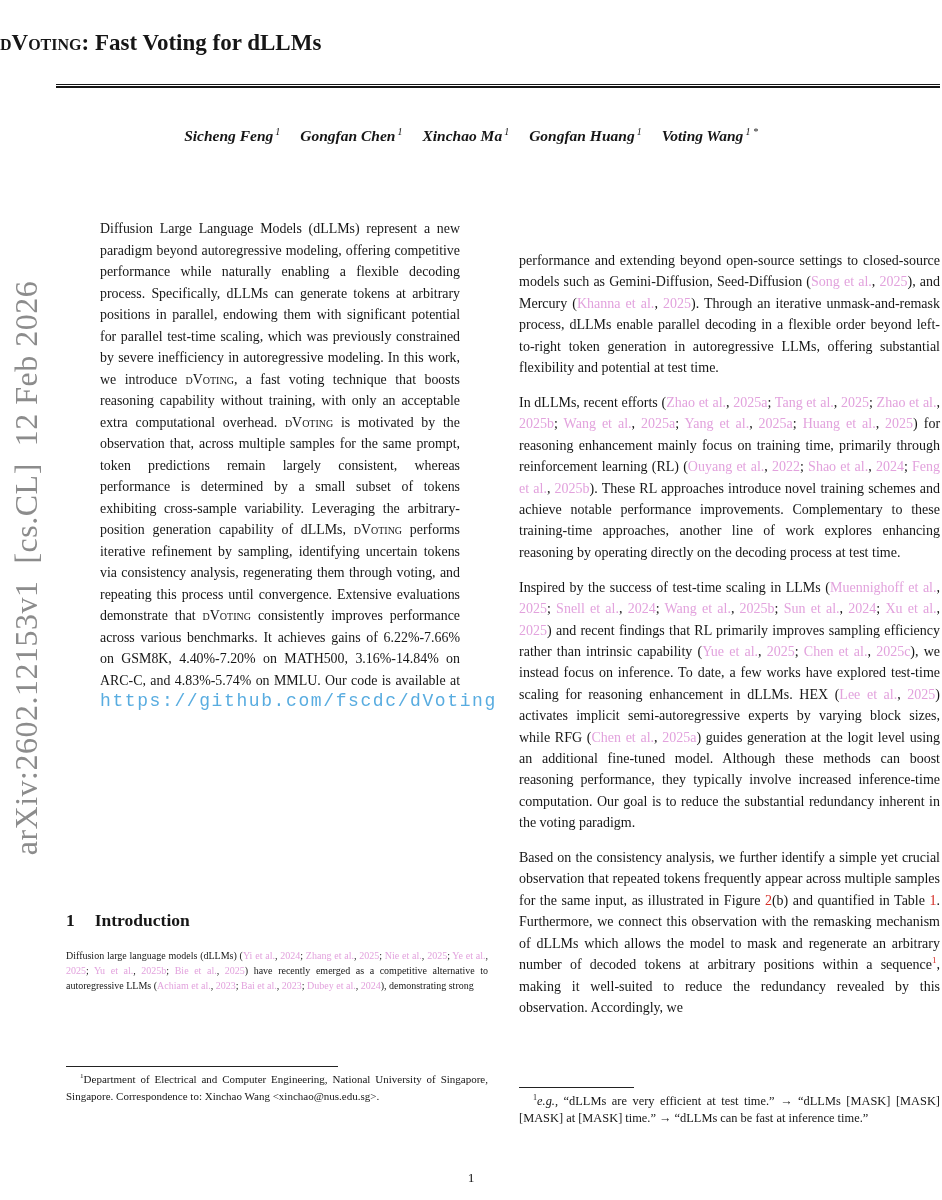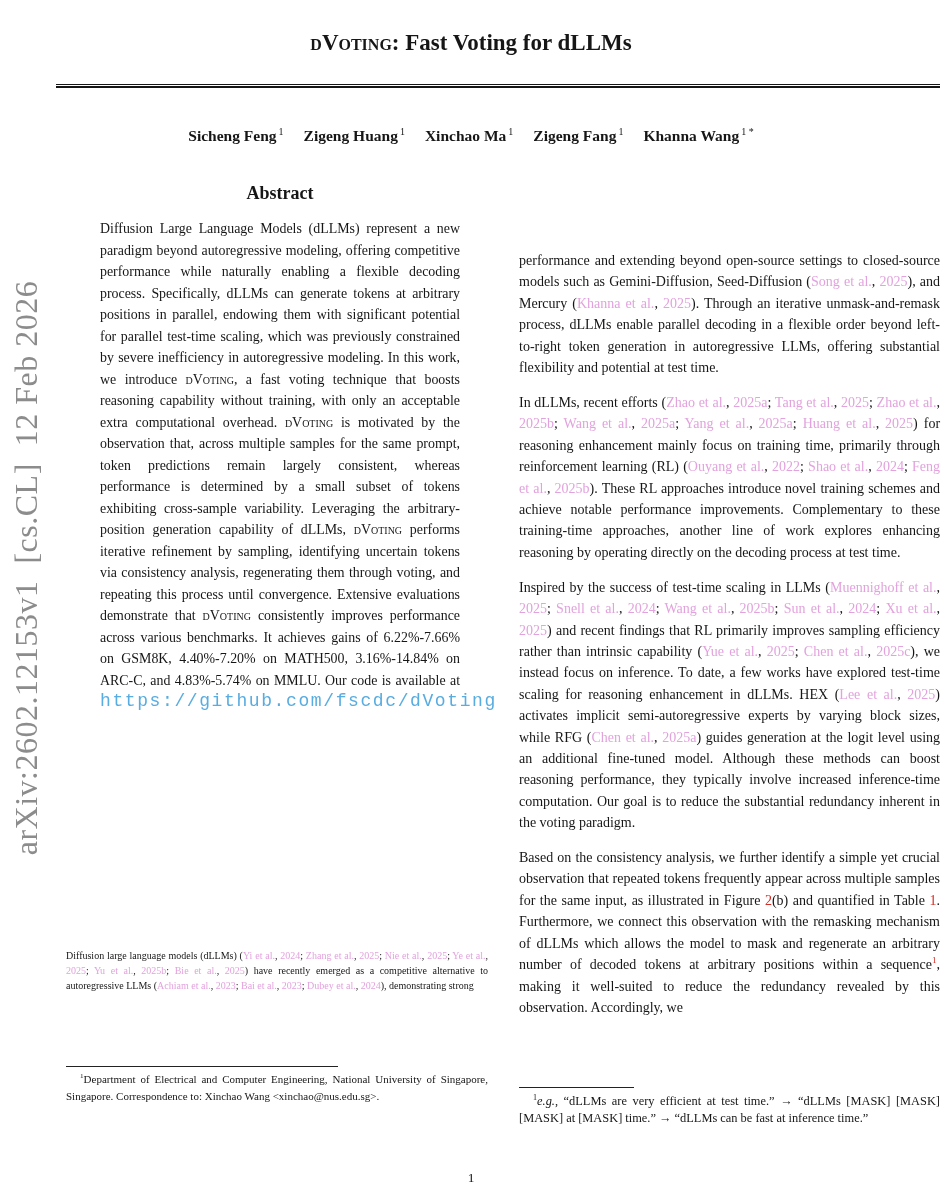--- a/index.html
+++ b/index.html
@@ -8,31 +8,31 @@
     font-family:"Liberation Serif", serif; color:#161616; overflow:hidden;
   }
   .arxiv-banner {
     position:absolute; left:26px; top:568px;
     transform:translate(-50%,-50%) rotate(-90deg);
     white-space:pre; font-size:32px; letter-spacing:0.5px;
     color:var(--arxiv_gray,#8c8c8c);
   }
   .paper-title {
     position:absolute; top:30px; left:0; width:100%;
-    text-align:center; font-size:23px; font-weight:bold;
+    font-size:23px; font-weight:bold;
   }
   .head-rule {
     position:absolute; top:84px; left:56px; width:884px; height:1px;
     border-top:1.2px solid #161616; border-bottom:2.2px solid #161616;
   }
   .authors-line {
     position:absolute; top:126px; left:0; width:100%;
     text-align:center; font-size:15.5px; font-weight:bold;
   }
-  .author { margin:0 10px; white-space:nowrap; }
+  .author { margin:0 10px; white-space:nowrap;font-style:italic; }
   .author sup { font-size:10px; font-weight:normal; margin-left:2px; }
   .abstract-heading {
     position:absolute; top:183px; left:100px; width:360px;
     text-align:center; font-size:18px; font-weight:bold;
   }
   .abstract-body {
     position:absolute; top:218px; left:100px; width:360px;
     font-size:13.9px; line-height:21.5px; text-align:justify;
   }
   .section-heading {
@@ -83,26 +83,28 @@
 <body>
 
 <div class="page">
 
   <div class="arxiv-banner">arXiv:2602.12153v1  [cs.CL]  12 Feb 2026</div>
 
   <div class="paper-title"><span class="seg-sc">dVoting</span><span>: Fast Voting for dLLMs</span></div>
 
   <div class="head-rule"></div>
 
-  <div class="authors-line"><span class="author"><span>Sicheng Feng</span><sup>1</sup></span><span class="author"><span>Zigeng Huang</span><sup>1</sup></span><span class="author"><span>Xinchao Ma</span><sup>1</sup></span><span class="author"><span>Zigeng Fang</span><sup>1</sup></span><span class="author"><span>Khanna Wang</span><sup>1 *</sup></span></div>
+  <div class="authors-line"><span class="author"><span>Sicheng Feng</span><sup>1</sup></span><span class="author"><span>Gongfan Chen</span><sup>1</sup></span><span class="author"><span>Xinchao Ma</span><sup>1</sup></span><span class="author"><span>Gongfan Huang</span><sup>1</sup></span><span class="author"><span>Voting Wang</span><sup>1 *</sup></span></div>
 
-  <div class="abstract-heading">Abstract</div>
 
   <div class="abstract-body"><span>Diffusion Large Language Models (dLLMs) represent a new paradigm beyond autoregressive modeling, offering competitive performance while naturally enabling a flexible decoding process. Specifically, dLLMs can generate tokens at arbitrary positions in parallel, endowing them with significant potential for parallel test-time scaling, which was previously constrained by severe inefficiency in autoregressive modeling. In this work, we introduce </span><span class="seg-sc">dVoting</span><span>, a fast voting technique that boosts reasoning capability without training, with only an acceptable extra computational overhead. </span><span class="seg-sc">dVoting</span><span> is motivated by the observation that, across multiple samples for the same prompt, token predictions remain largely consistent, whereas performance is determined by a small subset of tokens exhibiting cross-sample variability. Leveraging the arbitrary-position generation capability of dLLMs, </span><span class="seg-sc">dVoting</span><span> performs iterative refinement by sampling, identifying uncertain tokens via consistency analysis, regenerating them through voting, and repeating this process until convergence. Extensive evaluations demonstrate that </span><span class="seg-sc">dVoting</span><span> consistently improves performance across various benchmarks. It achieves gains of 6.22%-7.66% on GSM8K, 4.40%-7.20% on MATH500, 3.16%-14.84% on ARC-C, and 4.83%-5.74% on MMLU. Our code is available at </span><span class="seg-url">https://github.com/fscdc/dVoting</span></div>
 
+  <div class="section-heading">
+    <span class="section-number">1</span><span>Introduction</span>
+  </div>
 
   <div class="intro-paragraph"><span>Diffusion large language models (dLLMs) (</span><span class="seg-cite">Yi et al.</span><span>, </span><span class="seg-cite">2024</span><span>; </span><span class="seg-cite">Zhang et al.</span><span>, </span><span class="seg-cite">2025</span><span>; </span><span class="seg-cite">Nie et al.</span><span>, </span><span class="seg-cite">2025</span><span>; </span><span class="seg-cite">Ye et al.</span><span>, </span><span class="seg-cite">2025</span><span>; </span><span class="seg-cite">Yu et al.</span><span>, </span><span class="seg-cite">2025b</span><span>; </span><span class="seg-cite">Bie et al.</span><span>, </span><span class="seg-cite">2025</span><span>) have recently emerged as a competitive alternative to autoregressive LLMs (</span><span class="seg-cite">Achiam et al.</span><span>, </span><span class="seg-cite">2023</span><span>; </span><span class="seg-cite">Bai et al.</span><span>, </span><span class="seg-cite">2023</span><span>; </span><span class="seg-cite">Dubey et al.</span><span>, </span><span class="seg-cite">2024</span><span>), demonstrating strong</span></div>
 
   <div class="fn-rule-left"></div>
 
   <div class="affiliation-footnote"><span class="seg-sup">1</span><span>Department of Electrical and Computer Engineering, National University of Singapore, Singapore. Correspondence to: Xinchao Wang &lt;xinchao@nus.edu.sg&gt;.</span></div>
 
 
   <div class="right-column">
       <p><span>performance and extending beyond open-source settings to closed-source models such as Gemini-Diffusion, Seed-Diffusion (</span><span class="seg-cite">Song et al.</span><span>, </span><span class="seg-cite">2025</span><span>), and Mercury (</span><span class="seg-cite">Khanna et al.</span><span>, </span><span class="seg-cite">2025</span><span>). Through an iterative unmask-and-remask process, dLLMs enable parallel decoding in a flexible order beyond left-to-right token generation in autoregressive LLMs, offering substantial flexibility and potential at test time.</span></p>

